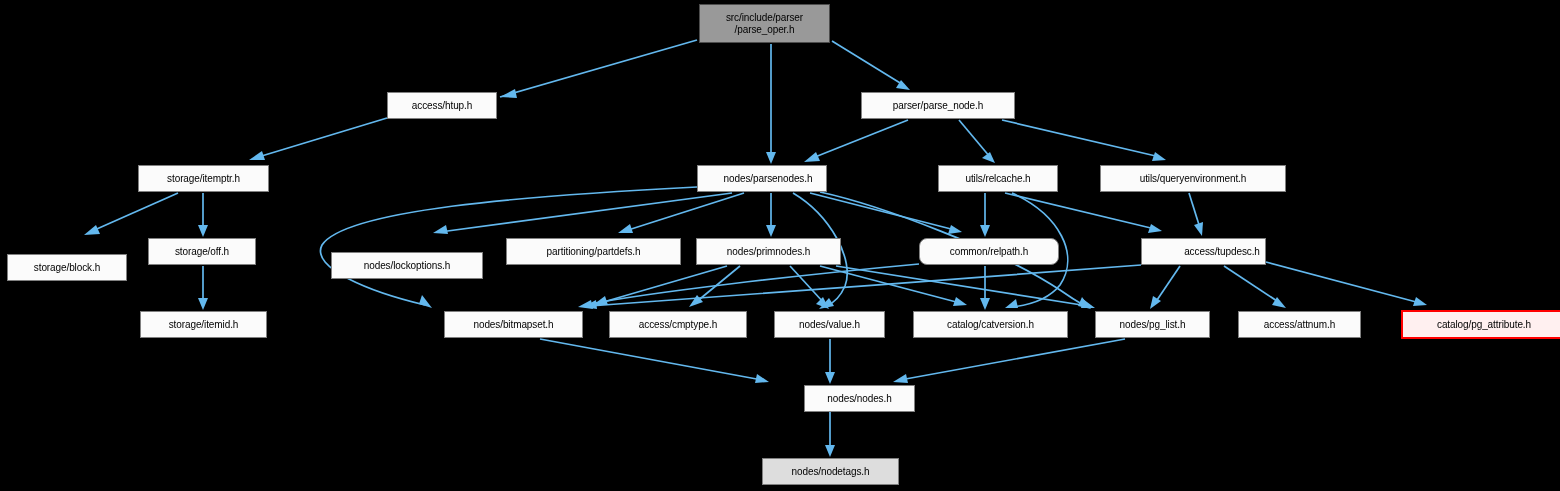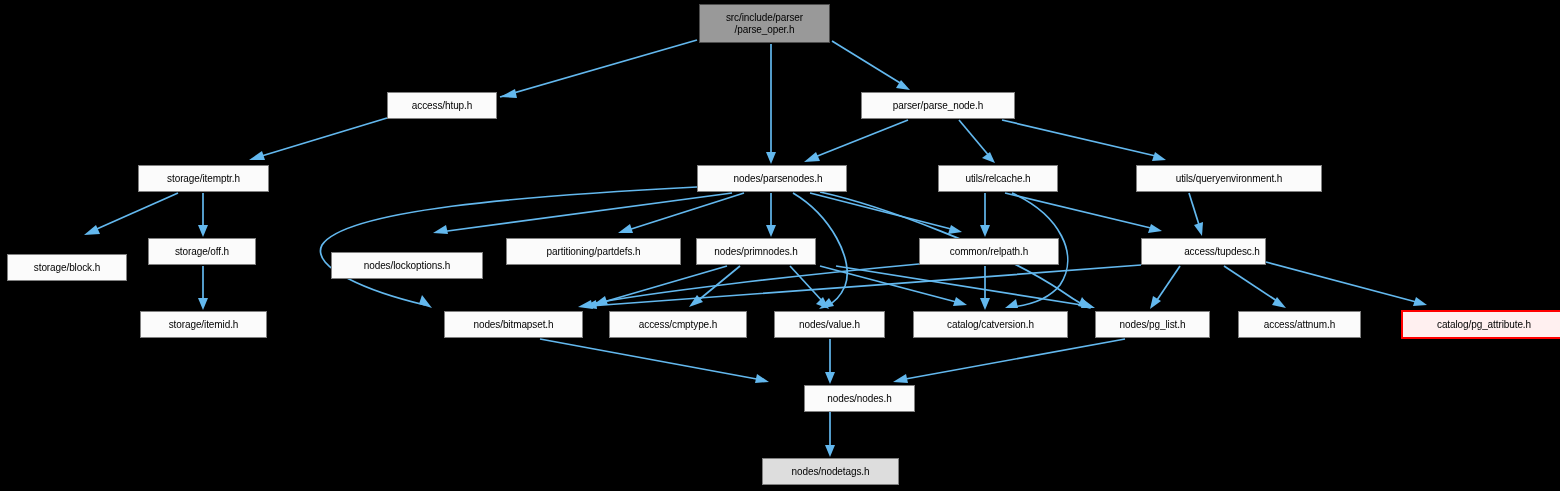--- a/index.html
+++ b/index.html
@@ -208,29 +208,29 @@
         <path class="edge" d="M 830,412 L 830,450" stroke="#63b8ee"></path>
         <path class="arrow" d="M 830,457 l -5,-12 l 10,0 z" fill="#63b8ee"></path>
       </g>
     </svg>
   <div id="node-layer">
       <div class="node-box node-root" style="left: 699px; top: 4px; width: 131px; height: 39px;"><span>src/include/parser
 /parse_oper.h</span></div>
       <div class="node-box " style="left: 387px; top: 92px; width: 110px; height: 27px;"><span>access/htup.h</span></div>
       <div class="node-box " style="left: 861px; top: 92px; width: 154px; height: 27px;"><span>parser/parse_node.h</span></div>
       <div class="node-box " style="left: 138px; top: 165px; width: 131px; height: 27px;"><span>storage/itemptr.h</span></div>
-      <div class="node-box " style="left: 697px; top: 165px; width: 150px; height: 27px; padding-left: 12px;"><span>nodes/parsenodes.h</span></div>
+      <div class="node-box " style="left: 697px; top: 165px; width: 130px; height: 27px; padding-left: 12px;"><span>nodes/parsenodes.h</span></div>
       <div class="node-box " style="left: 938px; top: 165px; width: 120px; height: 27px;"><span>utils/relcache.h</span></div>
-      <div class="node-box " style="left: 1100px; top: 165px; width: 186px; height: 27px; margin-left: 36px;"><span>utils/queryenvironment.h</span></div>
+      <div class="node-box " style="left: 1100px; top: 165px; width: 186px; height: 27px;"><span>utils/queryenvironment.h</span></div>
       <div class="node-box " style="left: 7px; top: 238px; width: 120px; height: 27px; margin-top: 16px;"><span>storage/block.h</span></div>
       <div class="node-box " style="left: 148px; top: 238px; width: 108px; height: 27px;"><span>storage/off.h</span></div>
       <div class="node-box " style="left: 331px; top: 252px; width: 152px; height: 27px;"><span>nodes/lockoptions.h</span></div>
       <div class="node-box " style="left: 506px; top: 238px; width: 175px; height: 27px;"><span>partitioning/partdefs.h</span></div>
-      <div class="node-box " style="left: 696px; top: 238px; width: 120px; height: 27px;"><span>nodes/primnodes.h</span></div>
-      <div class="node-box " style="left: 919px; top: 238px; width: 140px; height: 27px;"><span>common/relpath.h</span></div>
+      <div class="node-box " style="left: 696px; top: 238px; width: 145px; height: 27px;"><span>nodes/primnodes.h</span></div>
+      <div class="node-box " style="left: 919px; top: 238px; width: 140px; height: 27px; border-radius: 8px;"><span>common/relpath.h</span></div>
       <div class="node-box " style="left: 1141px; top: 238px; width: 125px; height: 27px; padding-left: 37px;"><span>access/tupdesc.h</span></div>
       <div class="node-box " style="left: 140px; top: 311px; width: 127px; height: 27px;"><span>storage/itemid.h</span></div>
       <div class="node-box " style="left: 444px; top: 311px; width: 139px; height: 27px;"><span>nodes/bitmapset.h</span></div>
       <div class="node-box " style="left: 609px; top: 311px; width: 138px; height: 27px;"><span>access/cmptype.h</span></div>
       <div class="node-box " style="left: 774px; top: 311px; width: 111px; height: 27px;"><span>nodes/value.h</span></div>
       <div class="node-box " style="left: 913px; top: 311px; width: 155px; height: 27px;"><span>catalog/catversion.h</span></div>
       <div class="node-box " style="left: 1095px; top: 311px; width: 115px; height: 27px;"><span>nodes/pg_list.h</span></div>
       <div class="node-box " style="left: 1238px; top: 311px; width: 123px; height: 27px;"><span>access/attnum.h</span></div>
       <div class="node-box node-red" style="left: 1389px; top: 310px; width: 166px; height: 29px;"><span>catalog/pg_attribute.h</span></div>
       <div class="node-box " style="left: 804px; top: 385px; width: 111px; height: 27px;"><span>nodes/nodes.h</span></div>

